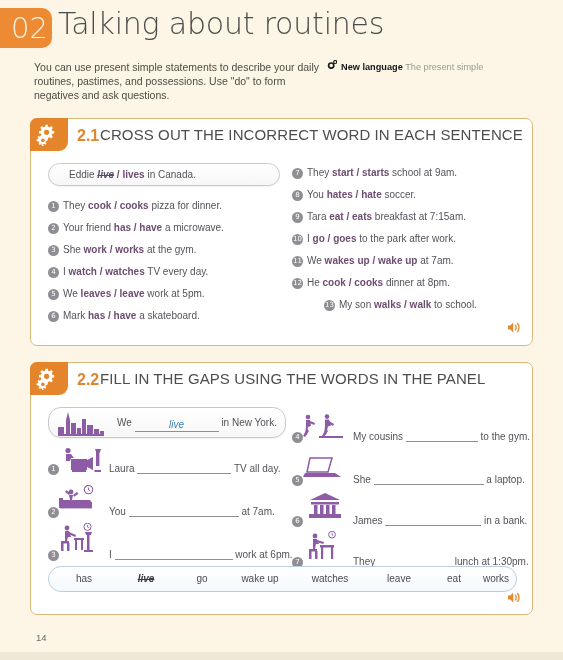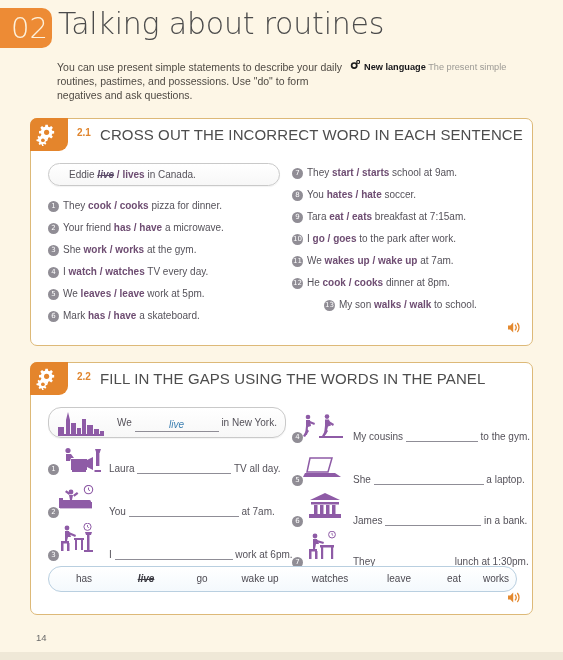--- a/index.html
+++ b/index.html
@@ -26,21 +26,21 @@
     text-align:center; font-family:"DejaVu Sans", sans-serif;
     font-weight:300; letter-spacing:0px;
   }
   .chapter-title {
     position:absolute; left:58px; top:6px;
     font-size:30px; color:#4b4b4b; font-weight:300;
     font-family:"DejaVu Sans", sans-serif; letter-spacing:-0.2px;
   }
 
   
-  #intro-row { position:relative; height:48px; margin-top:6px;margin-left:23px; }
+  #intro-row { position:relative; height:48px; margin-top:6px; }
   #intro-text {
     position:absolute; left:34px; top:0;
     width:290px; font-size:10.5px; line-height:14.2px; color:#4f4a44;
   }
   #lesson-meta { position:absolute; left:327px; top:0; width:225px; }
   .meta-line { font-size:9.2px; line-height:14.2px; white-space:nowrap; }
   .meta-ico {
     display:inline-block; width:14px; color:#1d1d1d;
     font-weight:bold; text-align:left; font-size:10px;
   }
@@ -60,21 +60,21 @@
   .ex-gear {
     position:absolute; left:-1px; top:-1px;
     width:38px; height:33px;
     background:#e4852c;
     border-top-left-radius:7px;
     border-bottom-right-radius:9px;
   }
   .ex-gear svg { position:absolute; left:5px; top:4px; }
   .ex-num {
     position:absolute; left:46px; top:8px;
-    font-size:10px; font-weight:bold; color:#e0862f;
+    font-size:16px; font-weight:bold; color:#e0862f;
   }
   .ex-title {
     position:absolute; left:69px; top:7px;
     font-size:15px; color:#4d4d4d; letter-spacing:0.1px;
   }
 
   
   .example-pill {
     position:absolute;
     border:1px solid #c9c9c9;

